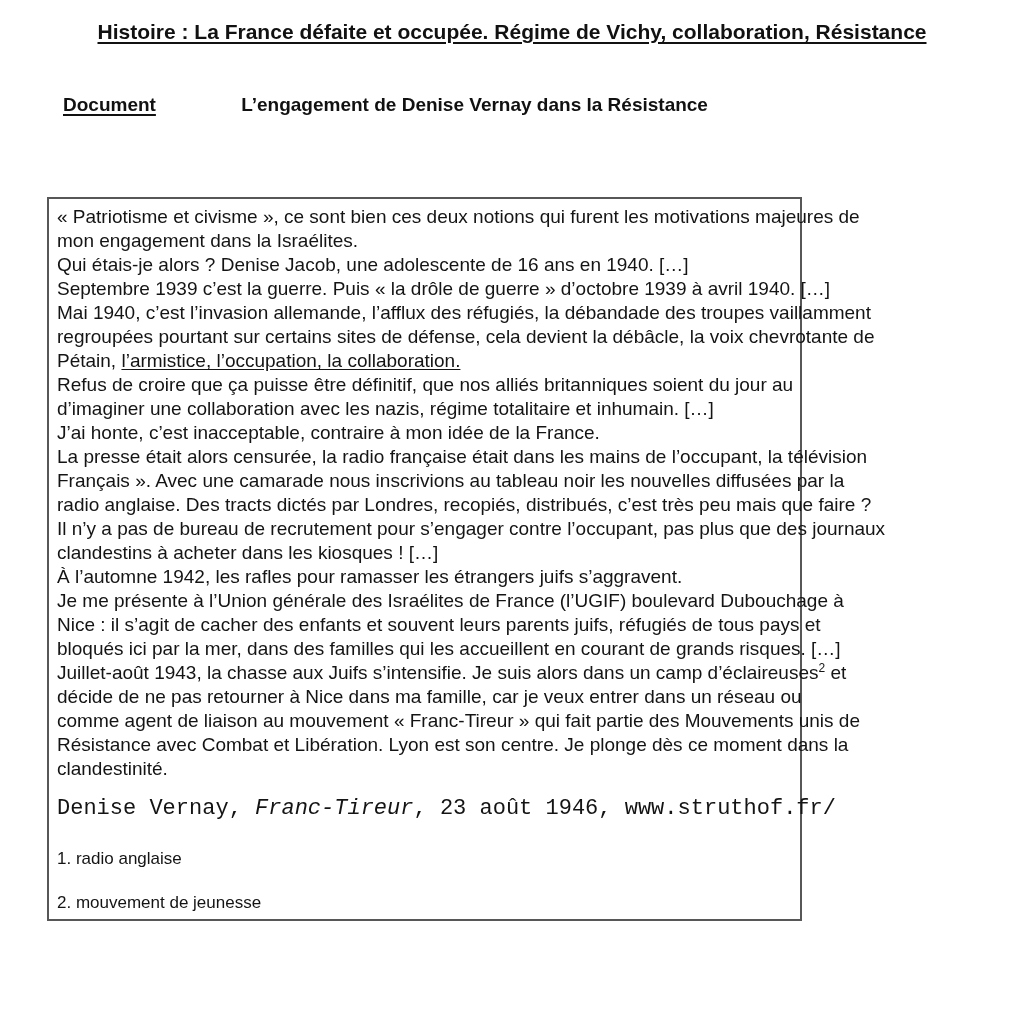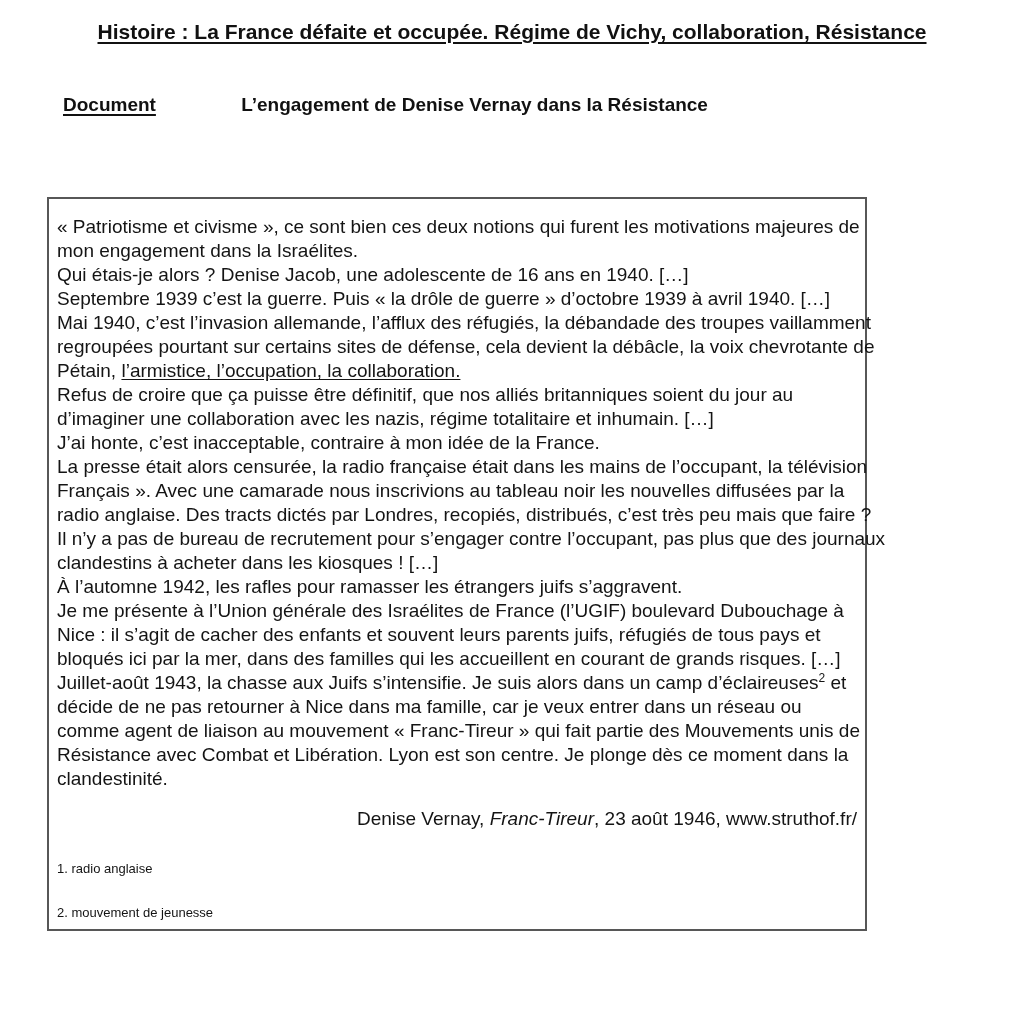--- a/index.html
+++ b/index.html
@@ -37,49 +37,50 @@
     text-decoration: underline;
     text-decoration-thickness: 2px;
     text-underline-offset: 3px;
     margin-top: 13px;
   }
   .doc-title {
     margin-left: 80px;
   }
   .doc-box {
     margin: 80px 12px 0 47px;
-    width: 820px;
+    width: 755px;
     box-sizing: border-box;
     border: 2px solid #575757;
-    padding: 16px 8px 4px 8px;
+    padding: 6px 8px 4px 8px;
   }
   .line {
     font-size: 19px;
     line-height: 24px;
     white-space: nowrap;
     color: #141414;
   }
   .sg-u { text-decoration: underline; text-underline-offset: 2px; }
   .sg-i { font-style: italic; }
   .sg-sup {
     font-size: 12px;
     position: relative;
     top: -7px;
     line-height: 0;
   }
   .attribution {
     margin-top: 16px;
     text-align: right;
-    font-size: 19px;
+    font-size: 22px;
     line-height: 24px;
     white-space: nowrap;
     color: #141414;
+    font-family: Liberation Mono, monospace;
   }
   .footnotes .footnote-line {
-    font-size: 13px;
+    font-size: 17px;
     line-height: 24px;
     white-space: nowrap;
     color: #141414;
   }
   .footnotes .footnote-line:first-child { margin-top: 26px; }
   .footnotes .footnote-line + .footnote-line { margin-top: 20px; }
 </style>
 </head>
 <body>
 

